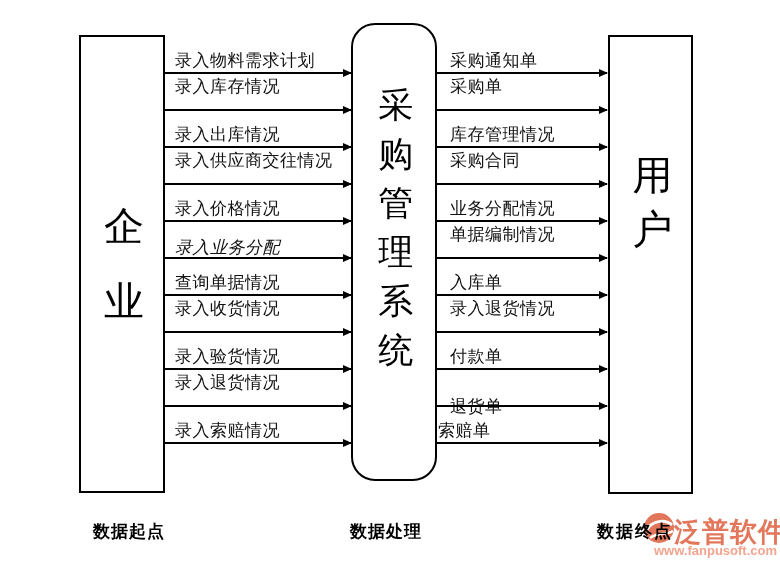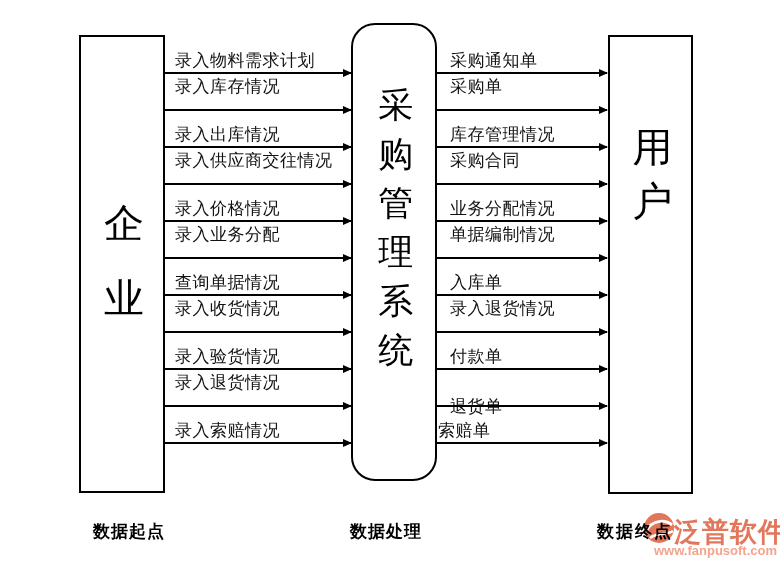--- a/index.html
+++ b/index.html
@@ -9,24 +9,24 @@
   }
   .box{
     position:absolute;border:2px solid #000;background:#fff;
     display:flex;flex-direction:column;align-items:center;box-sizing:border-box;
   }
   .vtext{
     width:1.1em;text-align:right;word-break:break-all;
     font-family:"Liberation Serif",serif;color:#000000;
   }
   #left-box{left:79px;top:35px;width:86px;height:458px;justify-content:center;}
-  #left-box .vtext{font-size:40px;line-height:75px;font-family:Liberation Mono, monospace;}
+  #left-box .vtext{font-size:40px;line-height:75px;}
   #center-box{left:351px;top:23px;width:86px;height:458px;border-radius:24px;justify-content:flex-start;padding-top:56px;}
   #center-box .vtext{font-size:35px;line-height:49px;}
-  #right-box{left:608px;top:35px;width:85px;height:459px;justify-content:flex-start;padding-top:84px;}
+  #right-box{left:608px;top:35px;width:85px;height:459px;justify-content:flex-start;padding-top:112px;}
   #right-box .vtext{font-size:40px;line-height:54px;}
 
   .flow-label{
     position:absolute;font-size:17px;line-height:20px;letter-spacing:.5px;
     white-space:nowrap;color:#111;
   }
   .arrow{position:absolute;height:2px;background:#000;}
   .arrow i{
     position:absolute;right:-1px;top:-3px;width:0;height:0;display:block;
     border-top:4px solid transparent;border-bottom:4px solid transparent;
@@ -83,21 +83,21 @@
         <i></i>
       </div>
       <div class="flow-label" style="left: 175px; top: 151px;">录入供应商交往情况</div>
       <div class="arrow" style="left: 165px; width: 186px; top: 183px;">
         <i></i>
       </div>
       <div class="flow-label" style="left: 175px; top: 199px;">录入价格情况</div>
       <div class="arrow" style="left: 165px; width: 186px; top: 220px;">
         <i></i>
       </div>
-      <div class="flow-label" style="left: 175px; top: 225px;">录入业务分配</div>
+      <div class="flow-label" style="left: 175px; top: 238px; font-style: italic;">录入业务分配</div>
       <div class="arrow" style="left: 165px; width: 186px; top: 257px;">
         <i></i>
       </div>
       <div class="flow-label" style="left: 175px; top: 273px;">查询单据情况</div>
       <div class="arrow" style="left: 165px; width: 186px; top: 294px;">
         <i></i>
       </div>
       <div class="flow-label" style="left: 175px; top: 299px;">录入收货情况</div>
       <div class="arrow" style="left: 165px; width: 186px; top: 331px;">
         <i></i>

